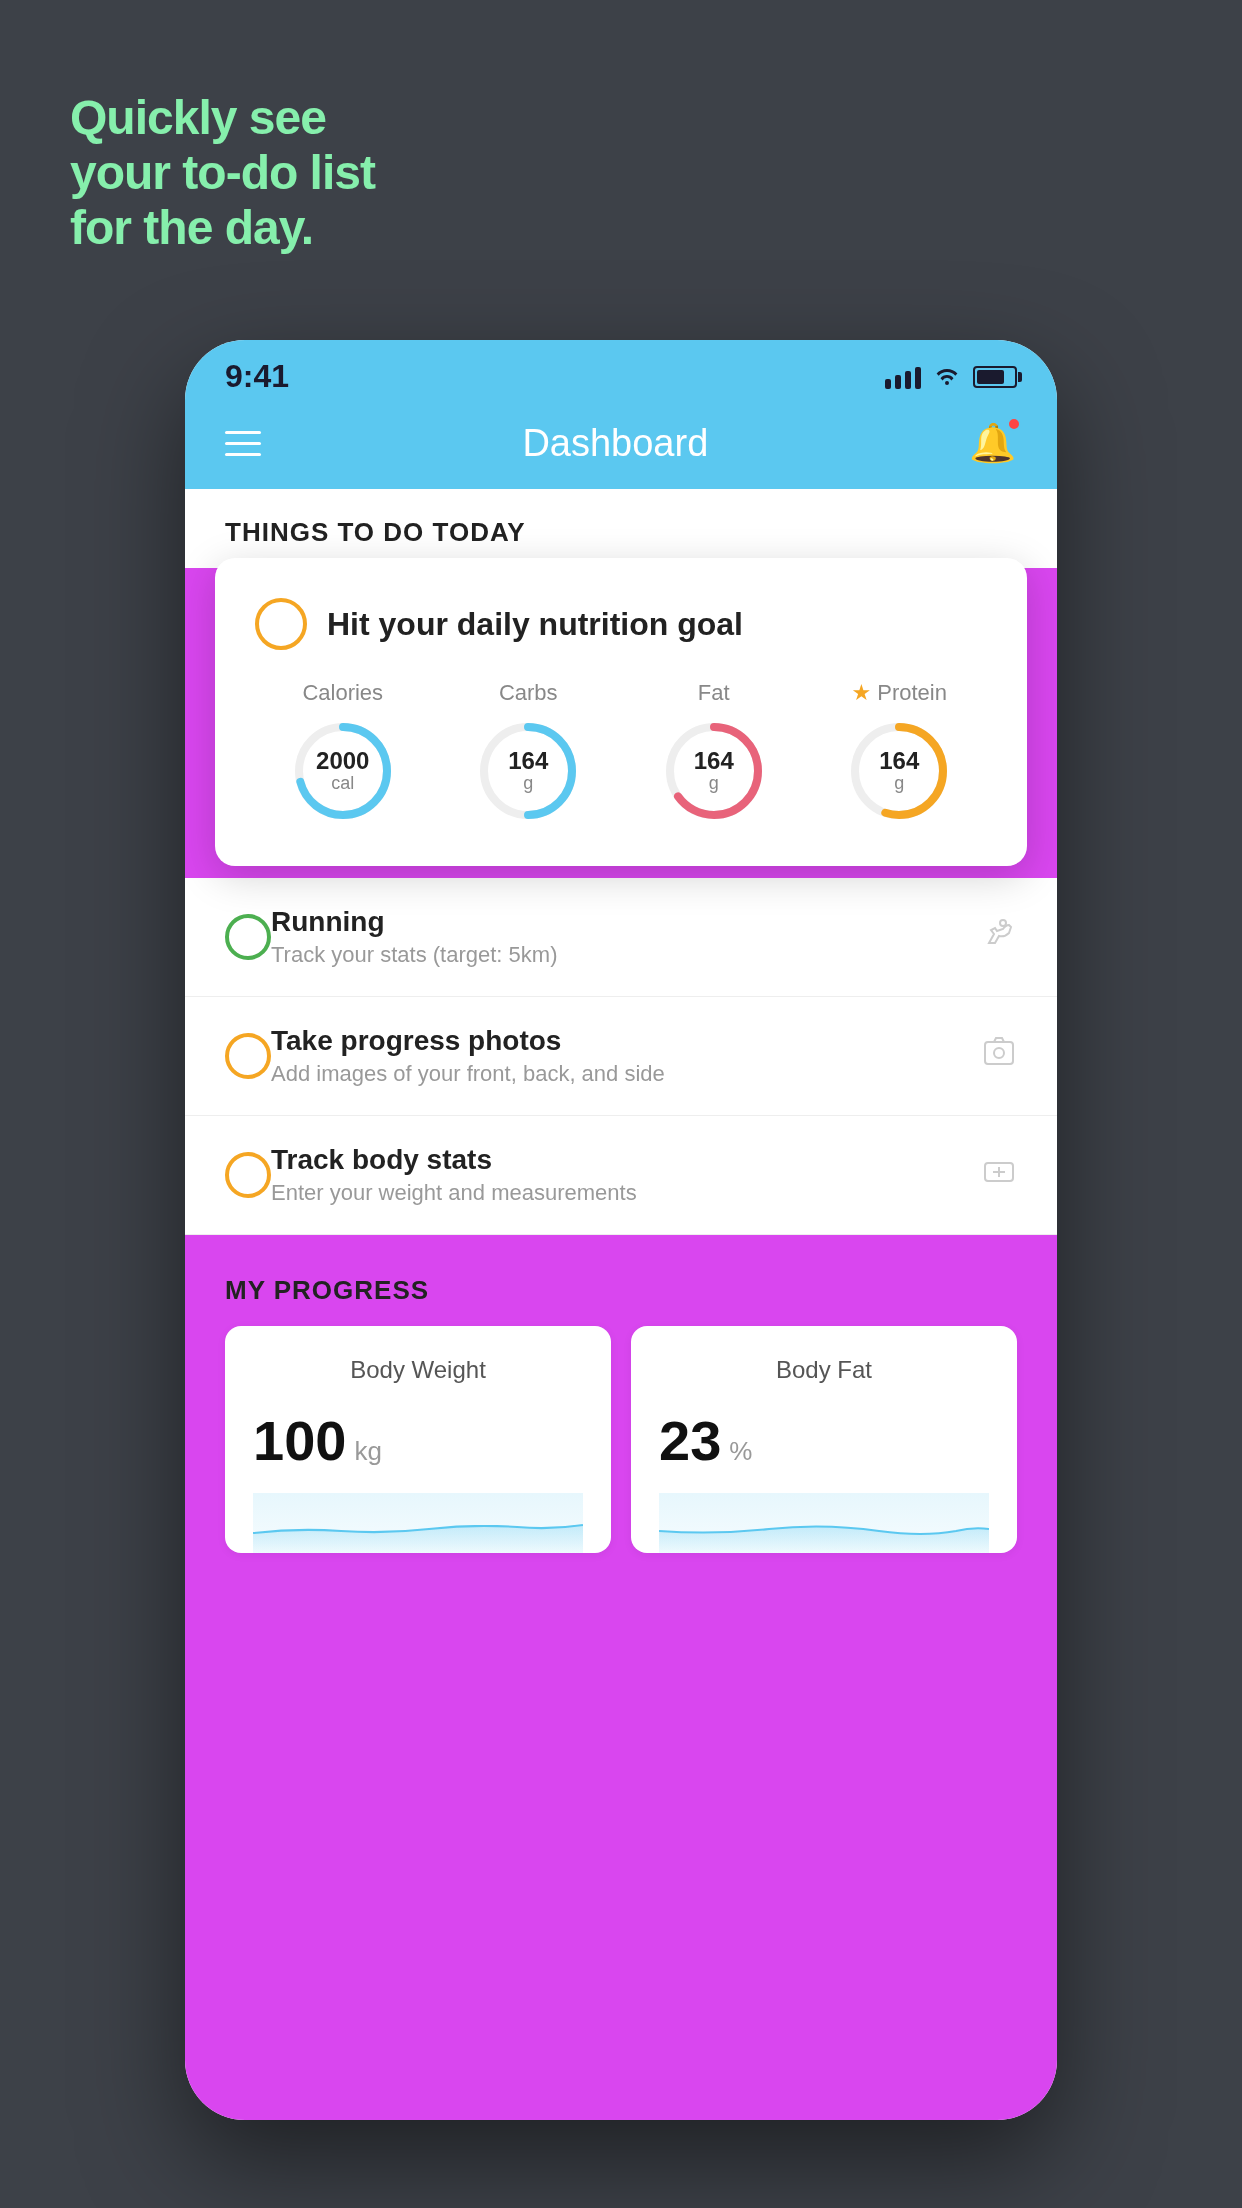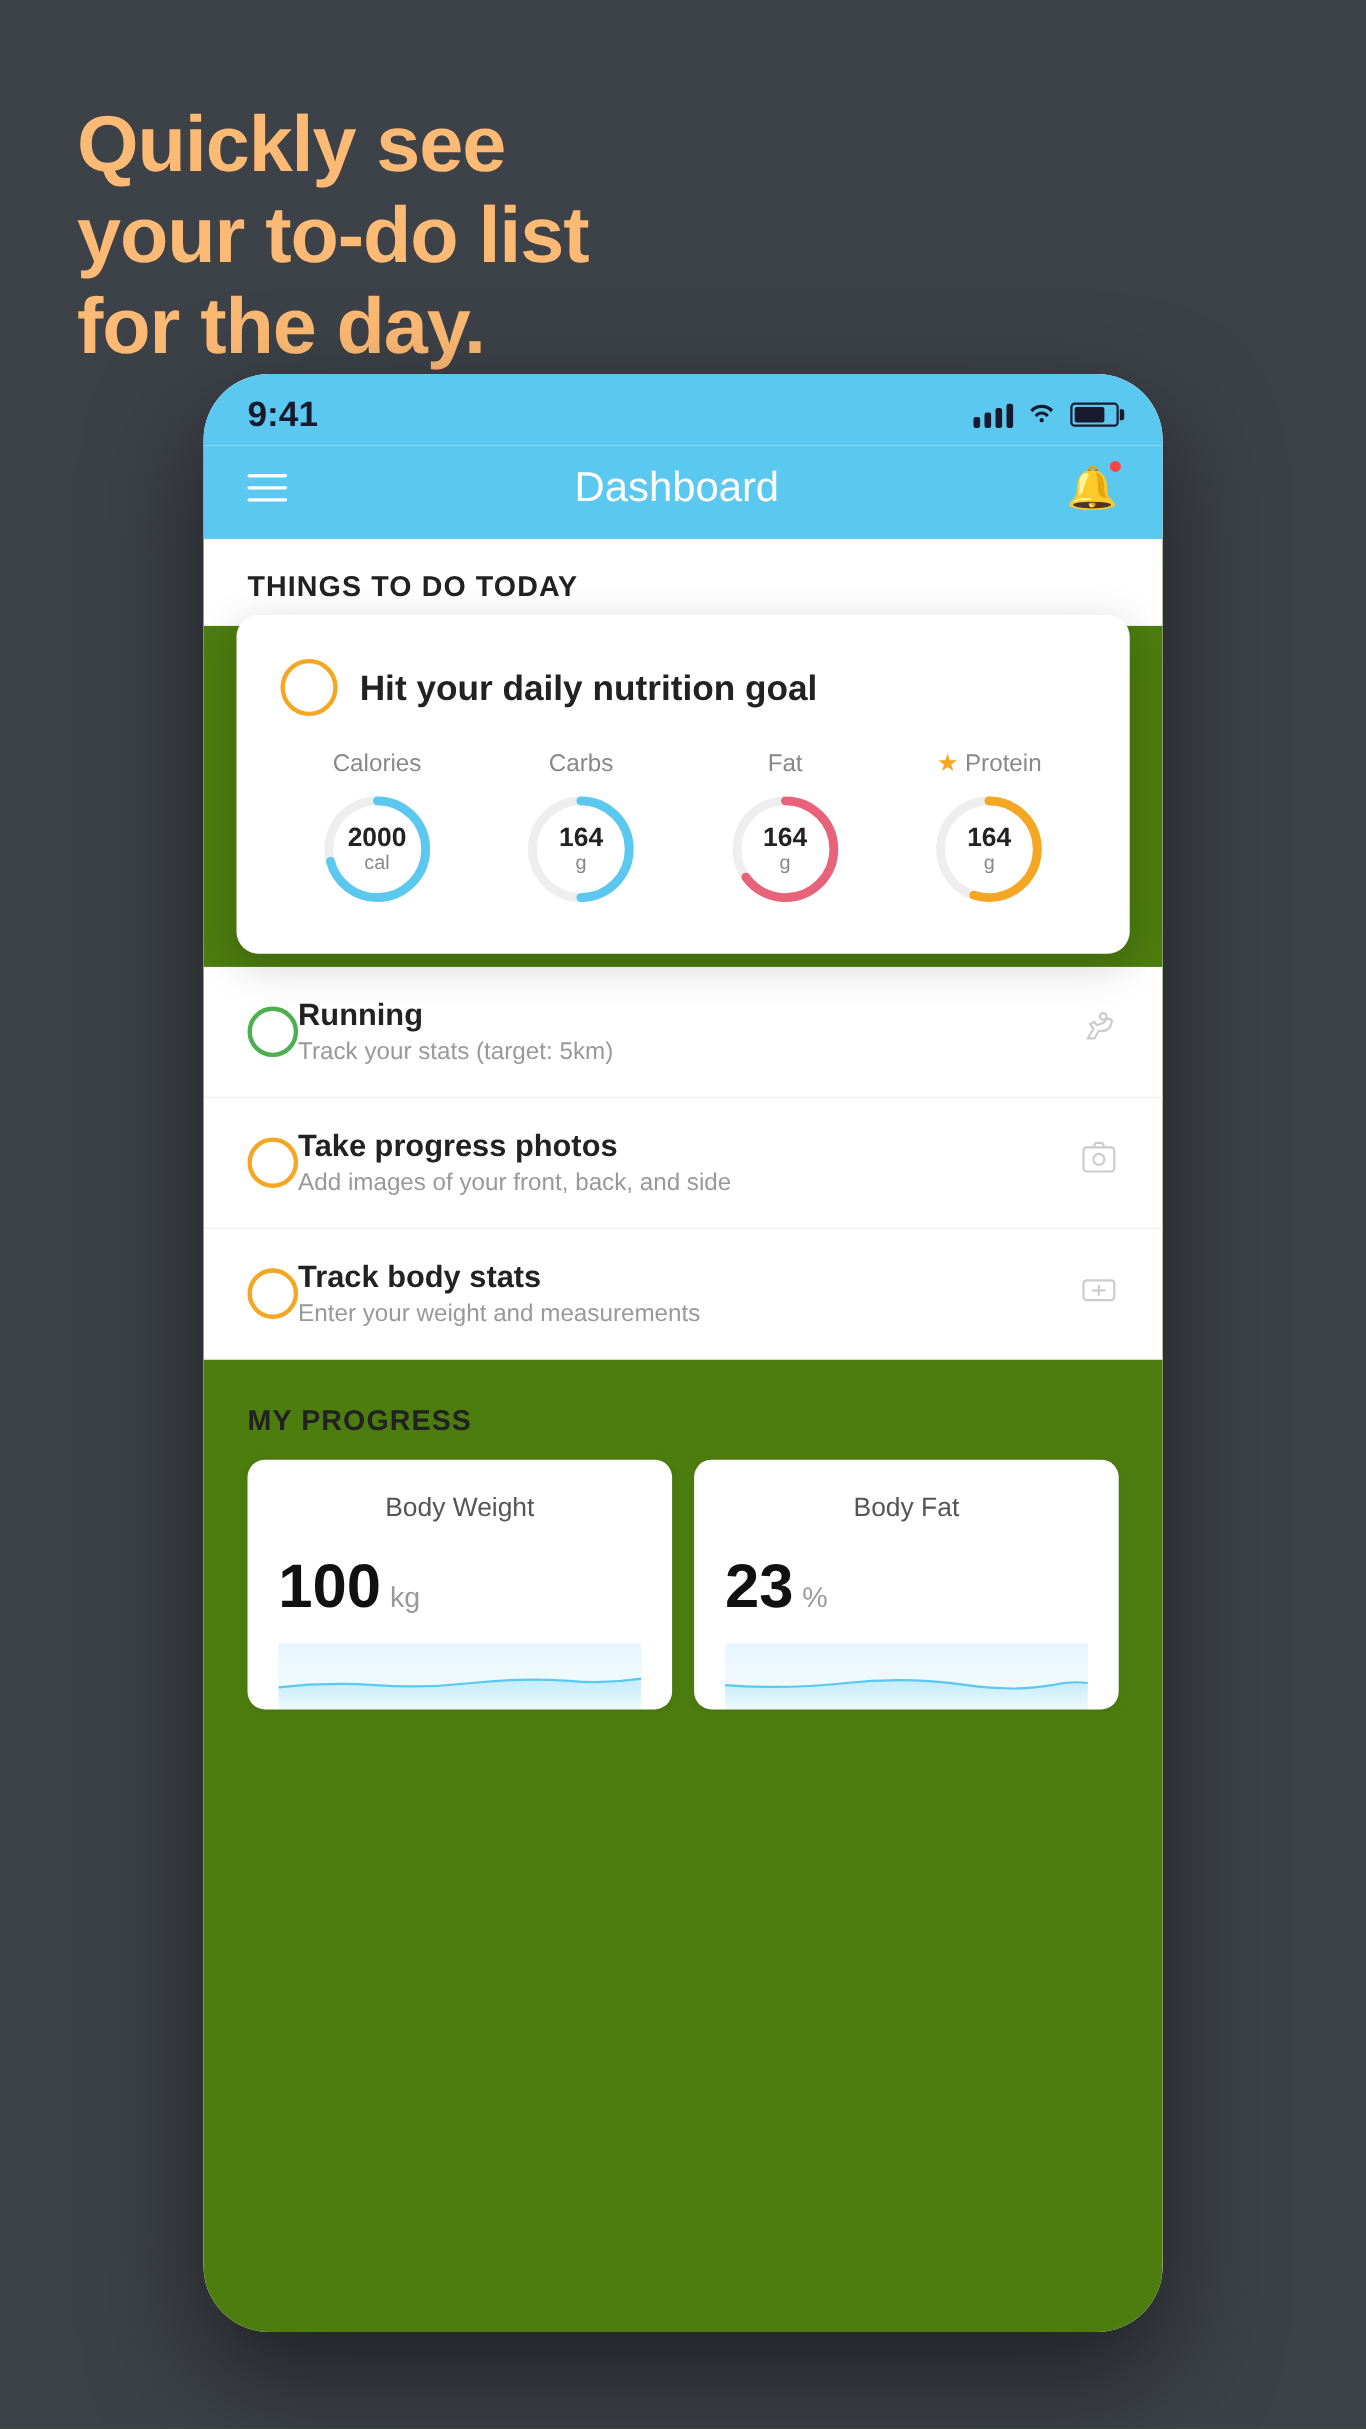--- a/index.html
+++ b/index.html
@@ -11,22 +11,22 @@
       font-family: -apple-system, 'Helvetica Neue', Arial, sans-serif;
       overflow: hidden;
       position: relative;
     }
 
     
     .headline {
       position: absolute;
       top: 90px;
       left: 70px;
-      color: #fdba74;
-      font-size: 72px;
+      color: #86efac;
+      font-size: 48px;
       font-weight: 800;
       line-height: 1.15;
       letter-spacing: -1px;
     }
 
     
     .phone {
       position: absolute;
       top: 340px;
       left: 185px;
@@ -148,21 +148,21 @@
       right: -4px;
       width: 14px;
       height: 14px;
       background: #ff4444;
       border-radius: 50%;
       border: 2px solid #5bc8f0;
     }
 
     
     .app-content {
-      background: #4d7c0f;
+      background: #d946ef;
       height: calc(100% - 130px);
       overflow: hidden;
       position: relative;
     }
 
     
     .section-header {
       background: white;
       padding: 28px 40px 20px;
     }

